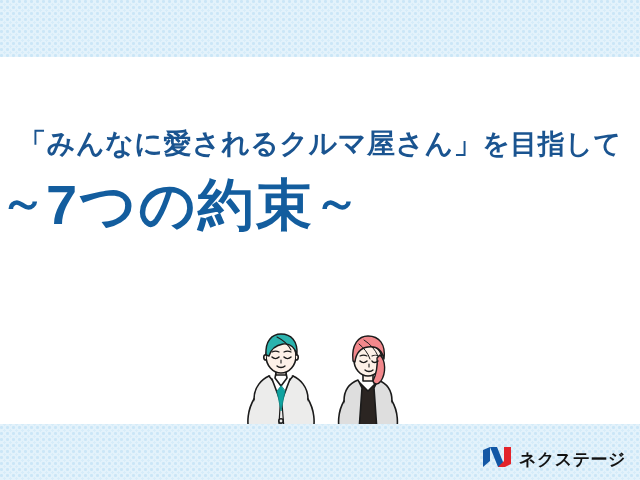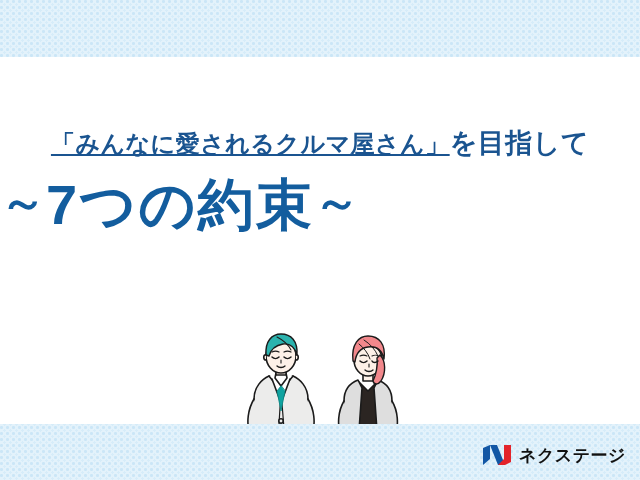--- a/index.html
+++ b/index.html
@@ -47,22 +47,21 @@
     width: 640px;
     text-align: center;
     color: #1a5490;
     font-size: 27px;
     font-weight: 700;
     letter-spacing: 0.5px;
     line-height: 1.1;
     white-space: nowrap;
   }
   .headline .quote-seg {
-    font-size: 24px;
-    text-decoration: underline;
+    font-size: 28px;
   }
   .subline {
     position: absolute;
     left: 0;
     top: 119px;
     width: 640px;
     text-align: left;
     color: #135d9e;
     font-size: 56px;
     font-weight: 700;
@@ -88,21 +87,21 @@
   .illustration svg {
     display: block;
   }
 
   
   .logo {
     position: absolute;
     right: 14px;
     bottom: 12px;
     display: flex;
-    align-items: center;
+    align-items: flex-end;
     gap: 7px;
     height: 26px;
   }
   .logo-mark {
     display: block;
     width: 30px;
     height: 22px;
   }
   .logo-text {
     font-size: 17px;

